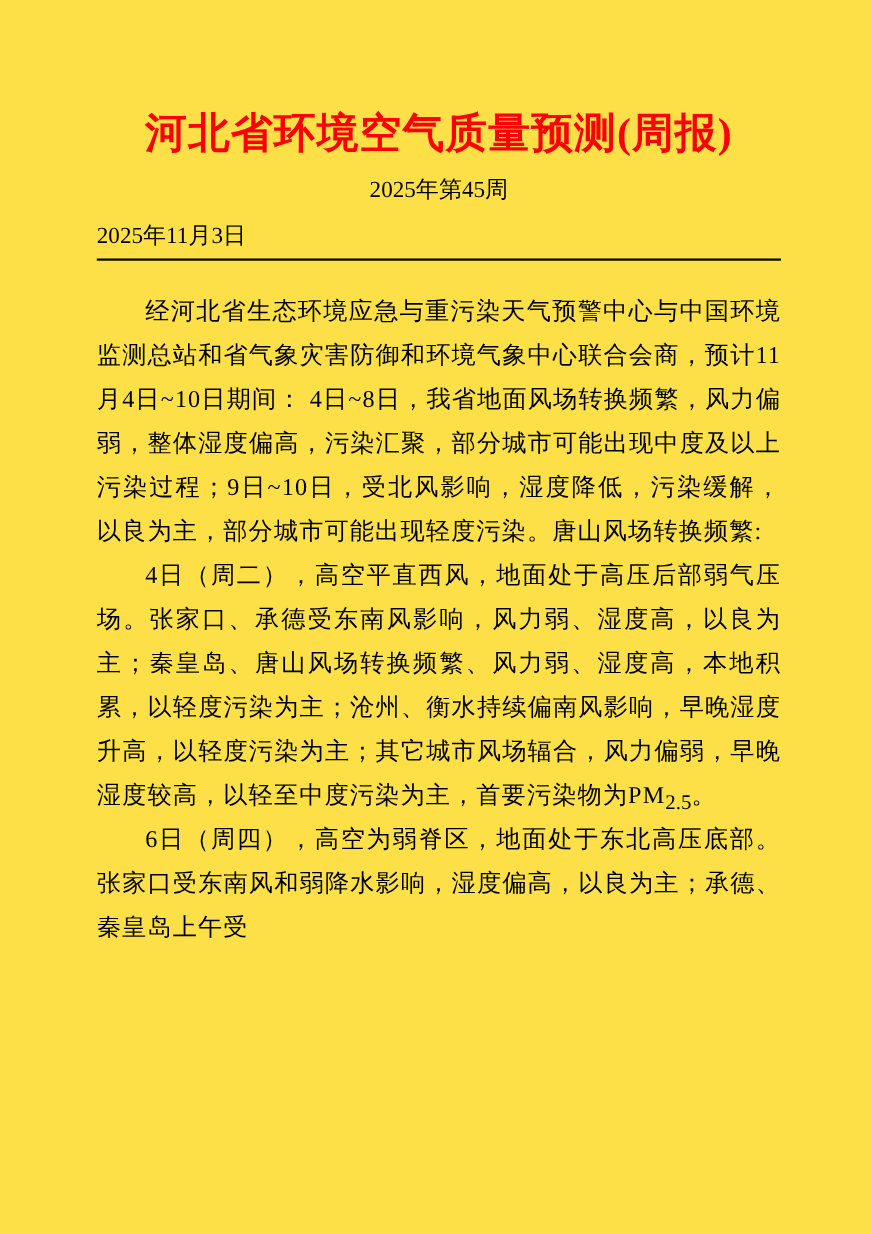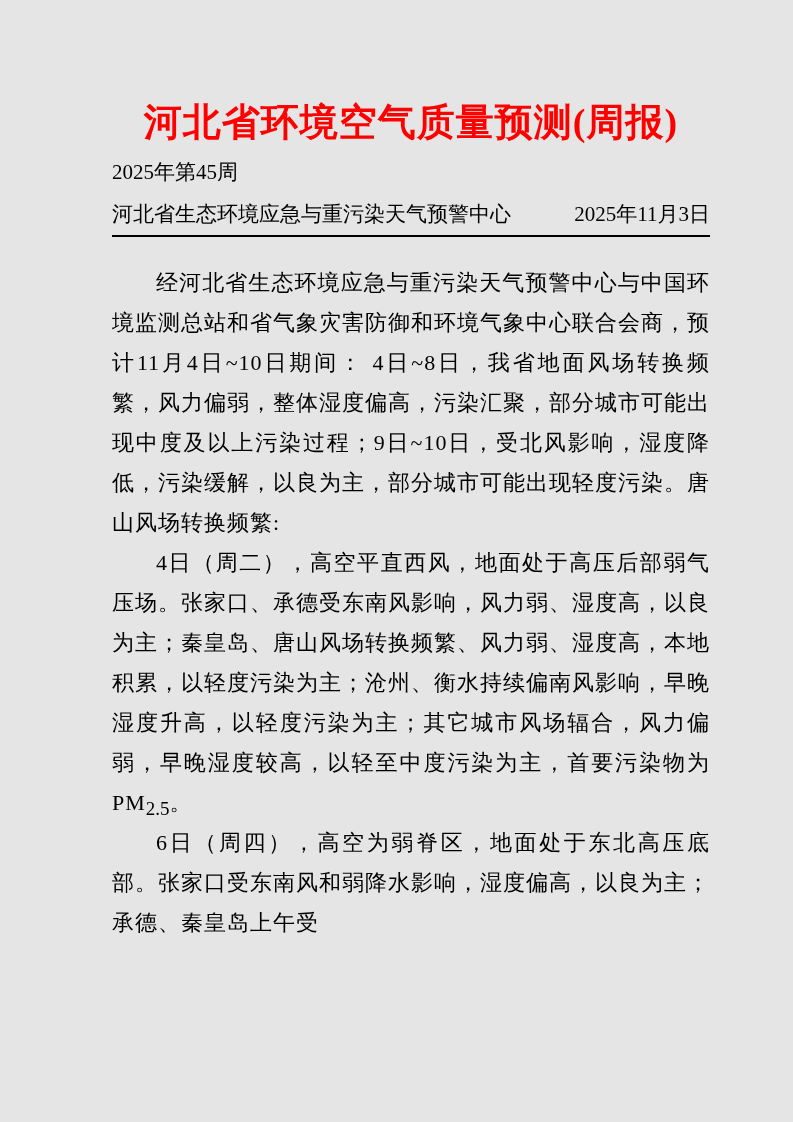--- a/index.html
+++ b/index.html
@@ -5,37 +5,38 @@
   html, body {
     margin: 0;
     padding: 0;
     background: #ffffff;
   }
   .page {
     position: relative;
     width: 793px;
     height: 1122px;
     margin: 0 auto;
-    background: #e5e5e5;
+    background: #fde047;
     box-sizing: border-box;
-    padding: 100px 83px 0 112px;
+    padding: 100px 83px 0 88px;
     overflow: hidden;
     font-family: "Liberation Serif", "DejaVu Serif", serif;
     color: #000000;
   }
   .doc-title {
     margin: 0;
     text-align: center;
     font-size: 38px;
     line-height: 1.2;
     font-weight: 700;
     letter-spacing: 1px;
   }
   .doc-subtitle {
     margin-top: 15px;
+    text-align: center;
     font-size: 21px;
     line-height: 1.1;
   }
   .byline {
     margin-top: 19px;
     display: flex;
     justify-content: space-between;
     align-items: baseline;
     font-size: 21px;
     line-height: 1.1;
@@ -67,21 +68,20 @@
 </style>
 </head>
 <body>
 
 <div class="page">
   <h1 class="doc-title" style="color: rgb(255, 0, 0);">河北省环境空气质量预测(周报)</h1>
 
   <div class="doc-subtitle">2025年第45周</div>
 
   <div class="byline">
-    <span>河北省生态环境应急与重污染天气预警中心</span>
     <span>2025年11月3日</span>
   </div>
 
   <hr class="rule">
 
   <div class="doc-body">
       <p class="para"><span>经河北省生态环境应急与重污染天气预警中心与中国环境监测总站和省气象灾害防御和环境气象中心联合会商，</span><span class="bold">预计11月4日~10日期间： 4日~8日，我省地面风场转换频繁，风力偏弱，整体湿度偏高，污染汇聚，部分城市可能出现中度及以上污染过程；9日~10日，受北风影响，湿度降低，污染缓解，以良为主，部分城市可能出现轻度污染。</span><span>唐山风场转换频繁:</span></p>
       <p class="para"><span>4日（周二），高空平直西风，地面处于高压后部弱气压场。张家口、承德受东南风影响，风力弱、湿度高，以良为主；秦皇岛、唐山风场转换频繁、风力弱、湿度高，本地积累，以轻度污染为主；沧州、衡水持续偏南风影响，早晚湿度升高，以轻度污染为主；其它城市风场辐合，风力偏弱，早晚湿度较高，以轻至中度污染为主，首要污染物为PM</span><sub class="subscript">2.5</sub><span>。</span></p>
       <p class="para"><span>6日（周四），高空为弱脊区，地面处于东北高压底部。张家口受东南风和弱降水影响，湿度偏高，以良为主；承德、秦皇岛上午受</span></p>
     </div>

